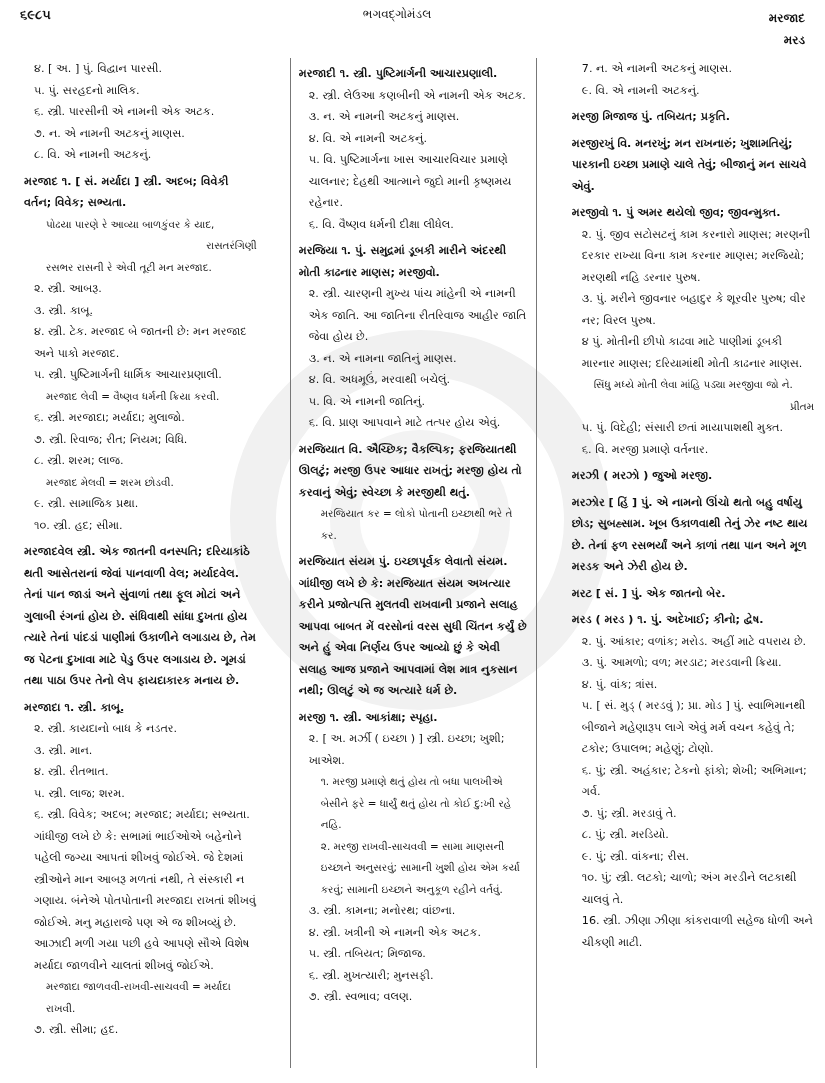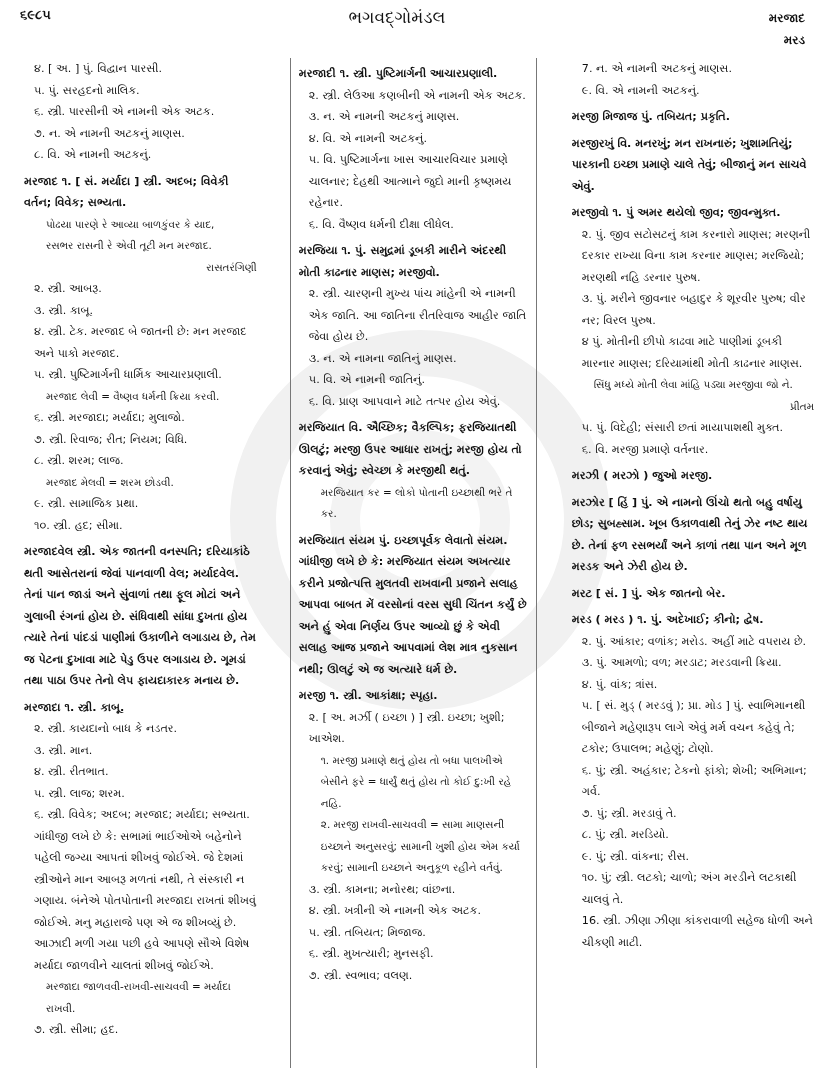--- a/index.html
+++ b/index.html
@@ -12,21 +12,21 @@
     border-radius: 50%; border: 46px solid #f1f1f1; box-sizing: border-box; z-index: 0;
   }
   .watermark2 {
     position: absolute; left: 330px; top: 430px; width: 180px; height: 180px;
     border-radius: 50%; border: 30px solid #f3f3f3; box-sizing: border-box; z-index: 0;
   }
   .header {
     position: absolute; top: 1px; left: 0; width: 825px; height: 44px; z-index: 1;
   }
   .hdr-left { position: absolute; left: 20px; top: 6px; font-size: 13px; font-weight: bold; }
-  .hdr-center { position: absolute; left: 0; width: 794px; top: 6px; text-align: center; font-size: 17px; }
+  .hdr-center { position: absolute; left: 0; width: 794px; top: 6px; text-align: center; font-size: 12px; }
   .hdr-right { position: absolute; right: 20px; top: 6px; text-align: right; font-size: 12px; font-weight: bold; line-height: 22px; }
   .columns {
     position: absolute; top: 58px; left: 24px; width: 790px; height: 1010px; z-index: 1;
     display: flex;
     gap: 25px;
   }
   .col { box-sizing: border-box; font-size: 11.2px; line-height: 21.5px; overflow: hidden; }
   .col1 { width: 254px; padding-right: 8px; }
   .col2 { width: 260px; padding: 0 8px 0 8px; border-left: 1px solid #777; border-right: 1px solid #777; }
   .col3 { width: 266px; padding-left: 10px; }
@@ -54,22 +54,22 @@
 
 <div class="columns">
   <div class="col col1">
       <div class="line sub">૪. [ અ. ] પું. વિદ્વાન પારસી.</div>
       <div class="line sub">૫. પું. સરહદનો માલિક.</div>
       <div class="line sub">૬. સ્ત્રી. પારસીની એ નામની એક અટક.</div>
       <div class="line sub">૭. ન. એ નામની અટકનું માણસ.</div>
       <div class="line sub">૮. વિ. એ નામની અટકનું.</div>
       <div class="line head"><span class="hw">મરજાદ</span><span> ૧. [ સં. મર્યાદા ] સ્ત્રી. અદબ; વિવેકી વર્તન; વિવેક; સભ્યતા.</span></div>
       <div class="line quote">પોઢયા પારણે રે આવ્યા બાળકુંવર કે યાદ,</div>
+      <div class="line cite">રાસતરંગિણી</div>
       <div class="line quote">રસભર રાસની રે એવી તૂટી મન મરજાદ.</div>
-      <div class="line cite">રાસતરંગિણી</div>
       <div class="line sub">૨. સ્ત્રી. આબરૂ.</div>
       <div class="line sub">૩. સ્ત્રી. કાબૂ.</div>
       <div class="line sub">૪. સ્ત્રી. ટેક. મરજાદ બે જાતની છે: મન મરજાદ અને પાકો મરજાદ.</div>
       <div class="line sub">૫. સ્ત્રી. પુષ્ટિમાર્ગની ધાર્મિક આચારપ્રણાલી.</div>
       <div class="line quote">મરજાદ લેવી = વૈષ્ણવ ધર્મની ક્રિયા કરવી.</div>
       <div class="line sub">૬. સ્ત્રી. મરજાદા; મર્યાદા; મુલાજો.</div>
       <div class="line sub">૭. સ્ત્રી. રિવાજ; રીત; નિયમ; વિધિ.</div>
       <div class="line sub">૮. સ્ત્રી. શરમ; લાજ.</div>
       <div class="line quote">મરજાદ મેલવી = શરમ છોડવી.</div>
       <div class="line sub">૯. સ્ત્રી. સામાજિક પ્રથા.</div>
@@ -87,20 +87,21 @@
   <div class="col col2">
       <div class="line head"><span class="hw">મરજાદી</span><span> ૧. સ્ત્રી. પુષ્ટિમાર્ગની આચારપ્રણાલી.</span></div>
       <div class="line sub">૨. સ્ત્રી. લેઉઆ કણબીની એ નામની એક અટક.</div>
       <div class="line sub">૩. ન. એ નામની અટકનું માણસ.</div>
       <div class="line sub">૪. વિ. એ નામની અટકનું.</div>
       <div class="line sub">૫. વિ. પુષ્ટિમાર્ગના ખાસ આચારવિચાર પ્રમાણે ચાલનાર; દેહથી આત્માને જુદો માની કૃષ્ણમય રહેનાર.</div>
       <div class="line sub">૬. વિ. વૈષ્ણવ ધર્મની દીક્ષા લીધેલ.</div>
       <div class="line head"><span class="hw">મરજિયા</span><span> ૧. પું. સમુદ્રમાં ડૂબકી મારીને અંદરથી મોતી કાઢનાર માણસ; મરજીવો.</span></div>
       <div class="line sub">૨. સ્ત્રી. ચારણની મુખ્ય પાંચ માંહેની એ નામની એક જાતિ. આ જાતિના રીતરિવાજ આહીર જાતિ જેવા હોય છે.</div>
       <div class="line sub">૩. ન. એ નામના જાતિનું માણસ.</div>
+      <div class="line sub">૪. વિ. અધમૂઉં, મરવાથી બચેલું.</div>
       <div class="line sub">૫. વિ. એ નામની જાતિનું.</div>
       <div class="line sub">૬. વિ. પ્રાણ આપવાને માટે તત્પર હોય એવું.</div>
       <div class="line head"><span class="hw">મરજિયાત</span><span> વિ. ઐચ્છિક; વૈકલ્પિક; ફરજિયાતથી ઊલટું; મરજી ઉપર આધાર રાખતું; મરજી હોય તો કરવાનું એવું; સ્વેચ્છા કે મરજીથી થતું.</span></div>
       <div class="line quote">મરજિયાત કર = લોકો પોતાની ઇચ્છાથી ભરે તે કર.</div>
       <div class="line head"><span class="hw">મરજિયાત સંયમ</span><span> પું. ઇચ્છાપૂર્વક લેવાતો સંયમ. ગાંધીજી લખે છે કે: મરજિયાત સંયમ અખત્યાર કરીને પ્રજોત્પત્તિ મુલતવી રાખવાની પ્રજાને સલાહ આપવા બાબત મેં વરસોનાં વરસ સુધી ચિંતન કર્યું છે અને હું એવા નિર્ણય ઉપર આવ્યો છું કે એવી સલાહ આજ પ્રજાને આપવામાં લેશ માત્ર નુકસાન નથી; ઊલટું એ જ અત્યારે ધર્મ છે.</span></div>
       <div class="line head"><span class="hw">મરજી</span><span> ૧. સ્ત્રી. આકાંક્ષા; સ્પૃહા.</span></div>
       <div class="line sub">૨. [ અ. મર્ઝી ( ઇચ્છા ) ] સ્ત્રી. ઇચ્છા; ખુશી; ખાએશ.</div>
       <div class="line quote">૧. મરજી પ્રમાણે થતું હોય તો બધા પાલખીએ બેસીને ફરે = ધાર્યું થતું હોય તો કોઈ દુ:ખી રહે નહિ.</div>
       <div class="line quote">૨. મરજી રાખવી-સાચવવી = સામા માણસની ઇચ્છાને અનુસરવું; સામાની ખુશી હોય એમ કર્યા કરવું; સામાની ઇચ્છાને અનુકૂળ રહીને વર્તવું.</div>
       <div class="line sub">૩. સ્ત્રી. કામના; મનોરથ; વાંછના.</div>

